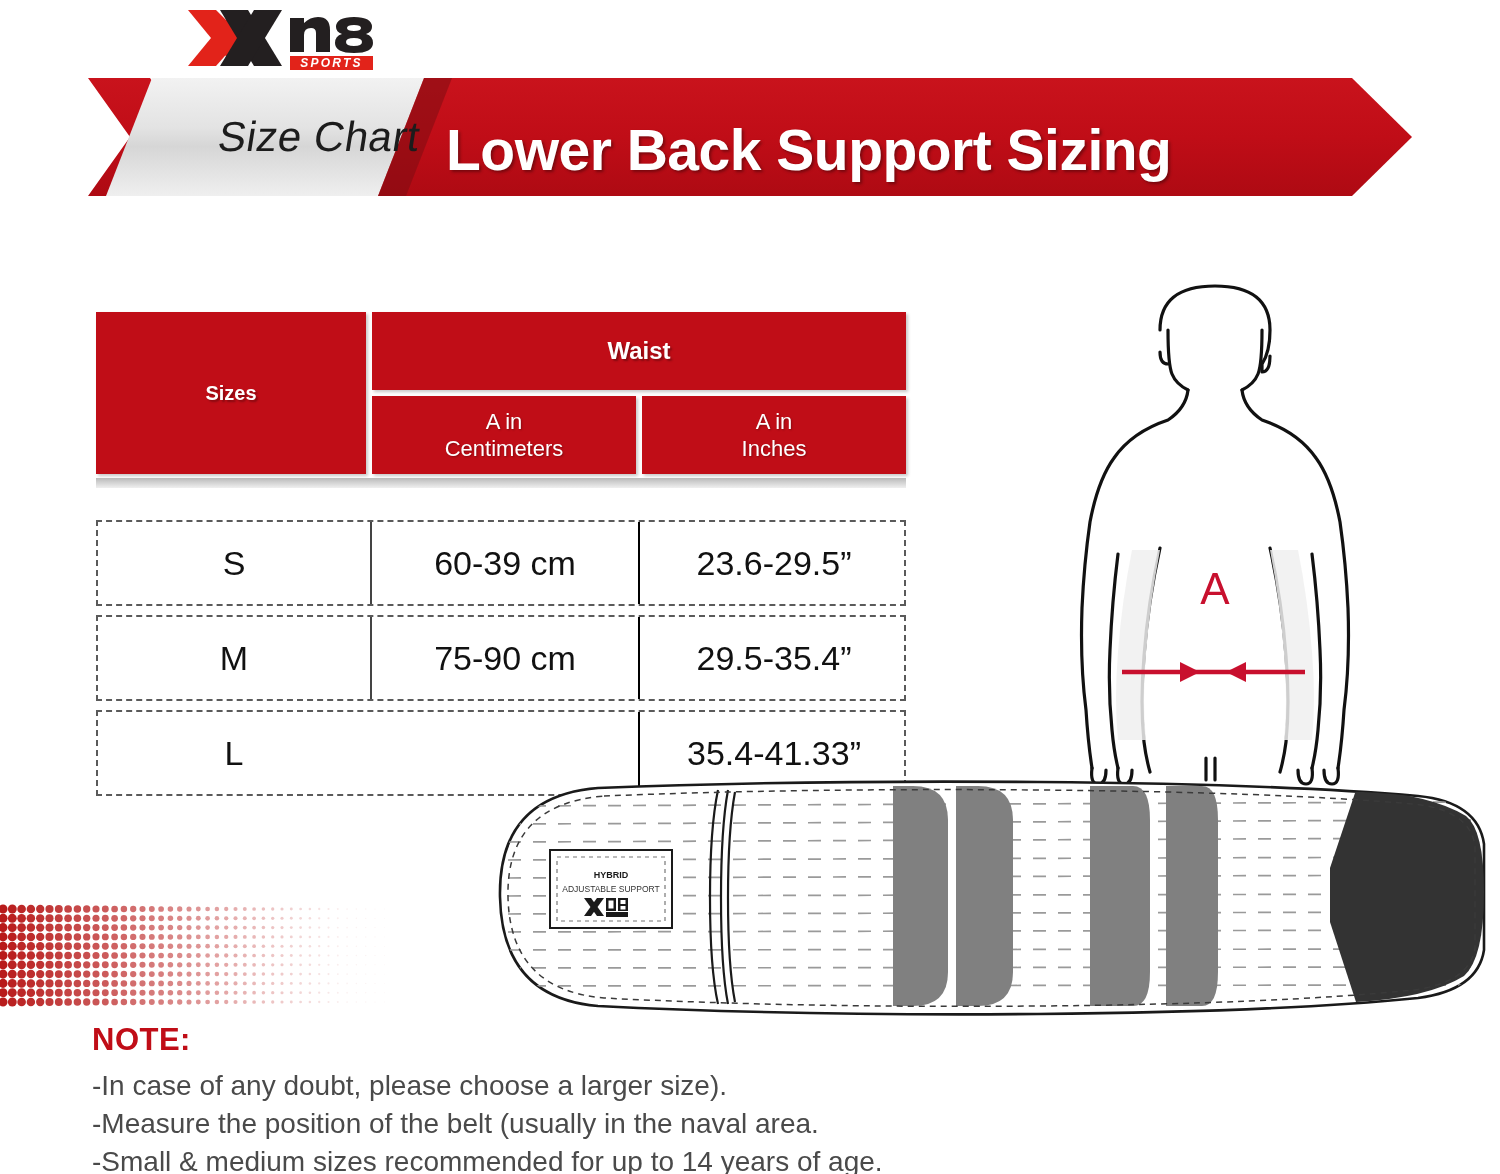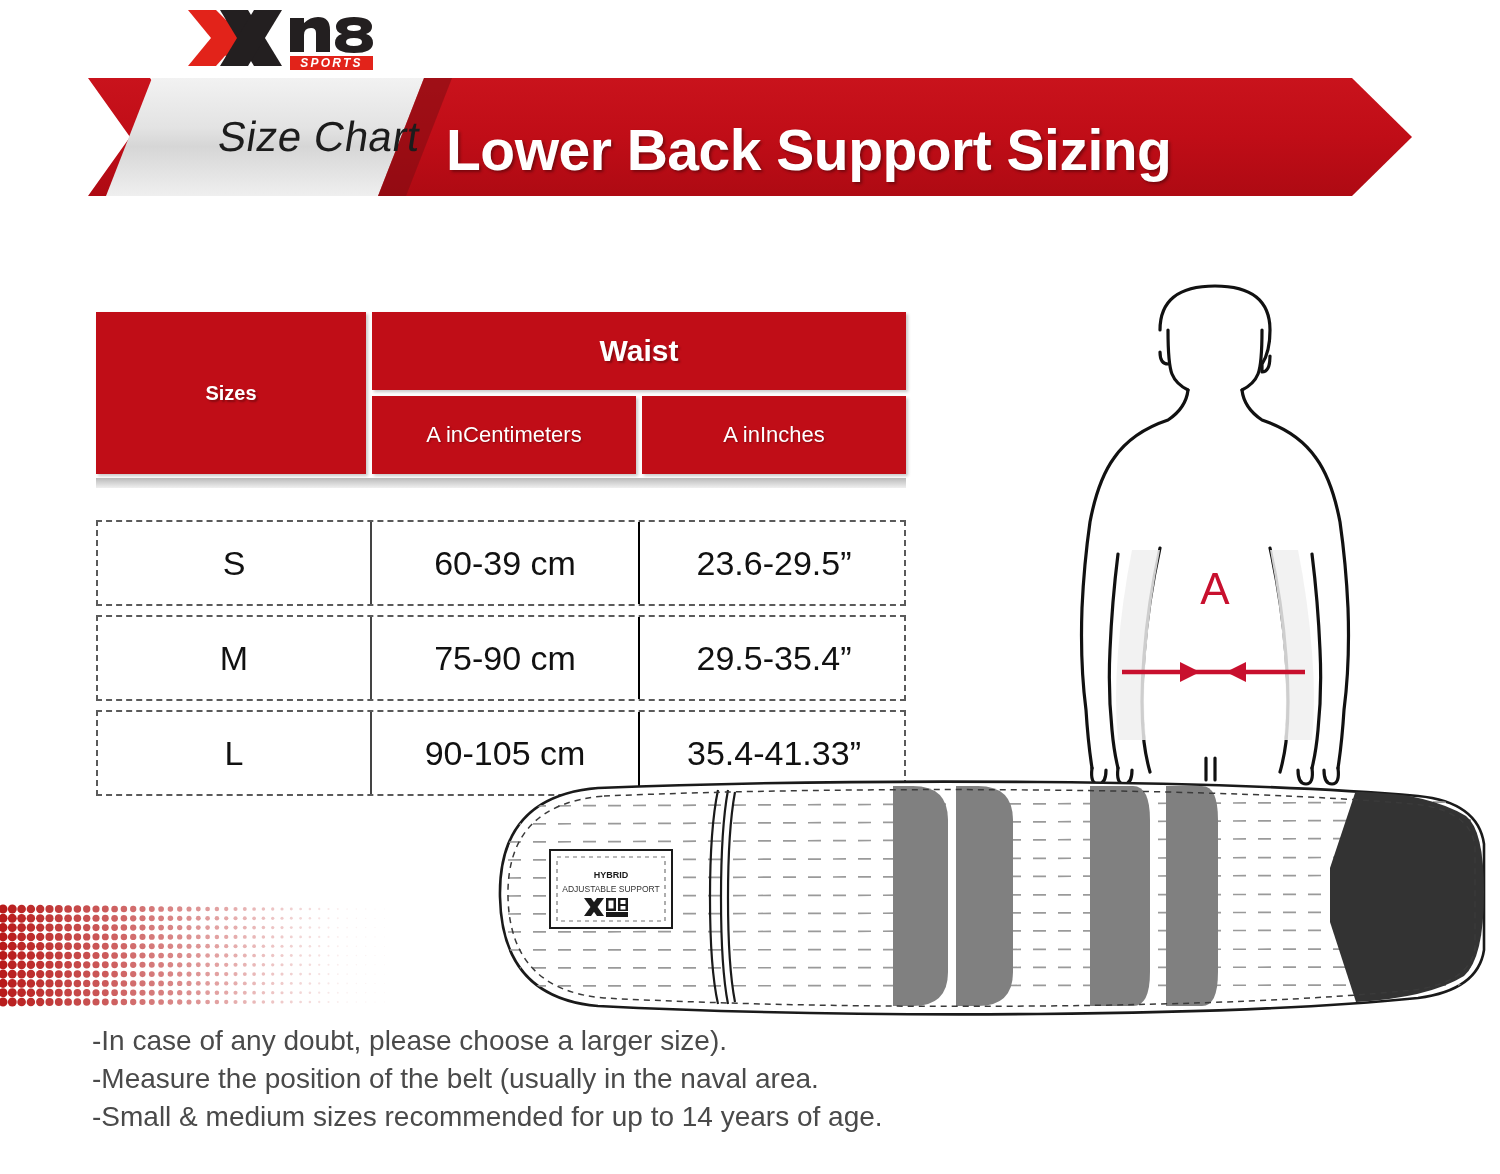--- a/index.html
+++ b/index.html
@@ -43,28 +43,28 @@
     background:#C00D17; color:#fff;
     display:flex; align-items:center; justify-content:center;
     font-size:20px; font-weight:bold;
     text-shadow:2px 2px 2px rgba(0,0,0,0.3);
     box-shadow:2px 2px 3px rgba(0,0,0,0.22);
   }
   .th-waist {
     position:absolute; left:276px; top:0; width:534px; height:78px;
     background:#C00D17; color:#fff;
     display:flex; align-items:center; justify-content:center;
-    font-size:30px; font-weight:bold;
+    font-size:24px; font-weight:bold;
     text-shadow:2px 2px 2px rgba(0,0,0,0.3);
     box-shadow:2px 2px 3px rgba(0,0,0,0.22);
   }
   .th-cm, .th-in {
     position:absolute; top:84px; height:78px;
     background:#C00D17; color:#fff;
-    display:flex; align-items:center; justify-content:center;
+    display:flex; flex-direction:column; align-items:center; justify-content:center;
     font-size:22px; line-height:1.25;
     text-shadow:1px 1px 2px rgba(0,0,0,0.3);
     box-shadow:2px 2px 3px rgba(0,0,0,0.22);
   }
   .th-cm { left:276px; width:264px; }
   .th-in { left:546px; width:264px; }
 
   .hdr-shadow {
     position:absolute; left:0; top:166px; width:810px; height:10px;
     background:linear-gradient(180deg,#b9b9b9 0%,#d2d2d2 45%,#efefef 100%);
@@ -179,21 +179,20 @@
         <div class="cell c-cm">60-39 cm</div>
         <div class="cell c-in">23.6-29.5”</div>
       </div>
       <div class="trow">
         <div class="cell c-size">M</div>
         <div class="cell c-cm">75-90 cm</div>
         <div class="cell c-in">29.5-35.4”</div>
       </div>
       <div class="trow">
         <div class="cell c-size">L</div>
-        <div class="cell c-cm">90-105 cm</div>
         <div class="cell c-in">35.4-41.33”</div>
       </div>
     </div>
   </div>
 
   <div class="figure">
     <svg viewBox="0 0 350 520" width="350" height="520">
       <g fill="none" stroke="#111" stroke-width="3.2" stroke-linejoin="round" stroke-linecap="round">
 
         <path d="M120,58 Q120,14 175,14 Q230,14 230,58 Q230,80 222,92
@@ -786,18 +785,19 @@
           <circle cx="347.10" cy="99.00" r="0.85" fill="#B81B1B" opacity="0.060"></circle>
           <circle cx="356.40" cy="99.00" r="0.75" fill="#B81B1B" opacity="0.060"></circle>
           <circle cx="365.70" cy="99.00" r="0.65" fill="#B81B1B" opacity="0.060"></circle>
           <circle cx="375.00" cy="99.00" r="0.55" fill="#B81B1B" opacity="0.060"></circle>
           <circle cx="384.30" cy="99.00" r="0.45" fill="#B81B1B" opacity="0.060"></circle>
         </g>
     </svg>
   </div>
 
   <div class="note">
+    <div class="note-title">NOTE:</div>
     <div class="note-line">-In case of any doubt, please choose a larger size).</div>
     <div class="note-line">-Measure the position of the belt (usually in the naval area.</div>
     <div class="note-line">-Small &amp; medium sizes recommended for up to 14 years of age.</div>
   </div>
 
 </div>
 
 </body></html>

